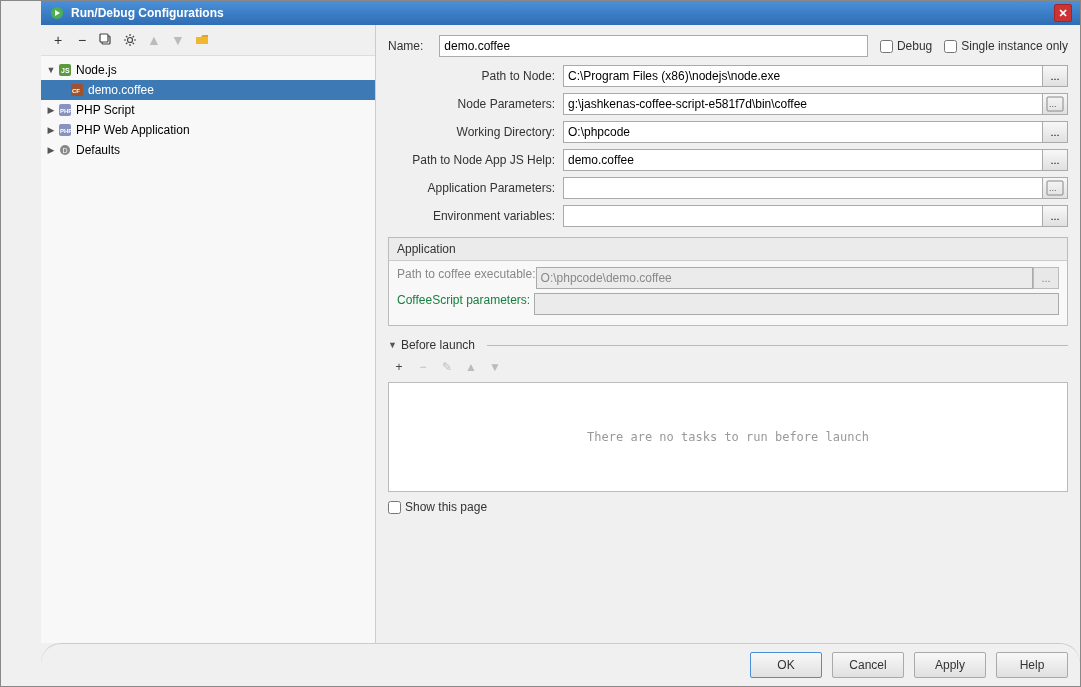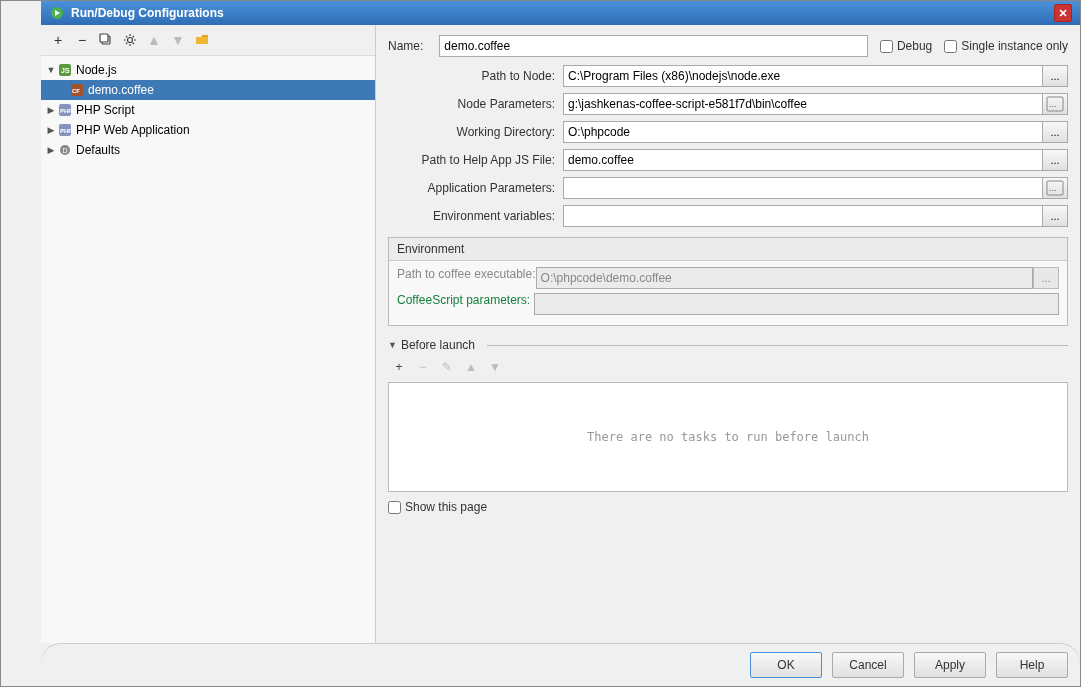--- a/index.html
+++ b/index.html
@@ -496,21 +496,21 @@
 
       <div class="form-row">
         <span class="form-label">Working Directory:</span>
         <div class="input-with-btn">
           <input class="form-input" type="text" value="O:\phpcode" style="">
           <div class="browse-btn">...</div>
         </div>
       </div>
 
       <div class="form-row">
-        <span class="form-label">Path to Help App JS File:</span>
+        <span class="form-label">Path to Node App JS Help:</span>
         <div class="input-with-btn">
           <input class="form-input" type="text" value="demo.coffee" style="">
           <div class="browse-btn">...</div>
         </div>
       </div>
 
       <div class="form-row">
         <span class="form-label">Application Parameters:</span>
         <div class="input-with-btn">
           <input class="form-input" type="text" value="" style="">
@@ -525,21 +525,21 @@
 
       <div class="form-row">
         <span class="form-label">Environment variables:</span>
         <div class="input-with-btn">
           <input class="form-input" type="text" value="" style="">
           <div class="browse-btn">...</div>
         </div>
       </div>
 
       <div class="section-box">
-        <div class="section-title">Environment</div>
+        <div class="section-title">Application</div>
         <div class="section-content">
           <div class="section-row">
             <span class="section-label" style="color:#888;">Path to coffee executable:</span>
             <div class="input-with-btn" style="flex:1;">
               <input class="section-input disabled" type="text" value="O:\phpcode\demo.coffee" style="flex: 1 1 0%;">
               <div class="browse-btn" style="background:#e8e8e8; border-color:#bbb; color:#888;">...</div>
             </div>
           </div>
           <div class="section-row">
             <span class="section-label" style="color:#15803d;">CoffeeScript parameters:</span>

